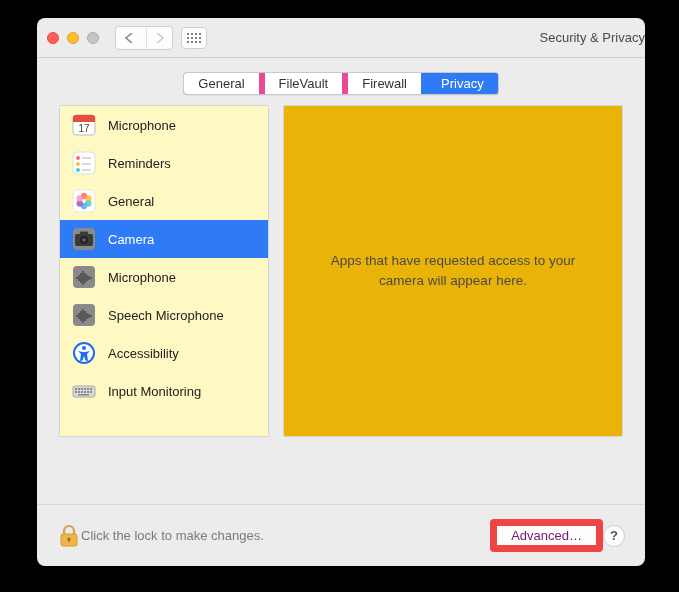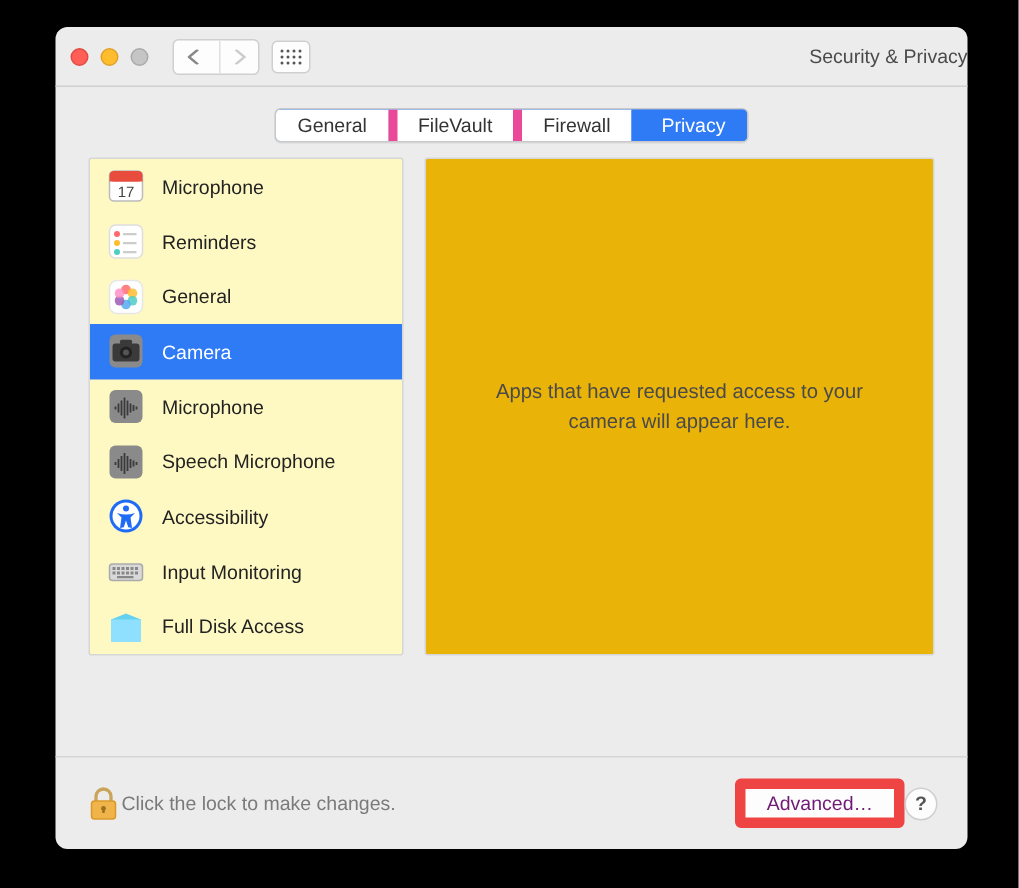--- a/index.html
+++ b/index.html
@@ -372,29 +372,20 @@
                 <rect x="13" y="13" width="2" height="2"></rect>
                 <rect x="16" y="13" width="2" height="2"></rect>
                 <rect x="19" y="13" width="2" height="2"></rect>
                 <rect x="7" y="16" width="11" height="1.5"></rect>
               </g>
             </svg>
         </div>
         <span>Input Monitoring</span>
       </div>
 
-      <div class="list-item">
-        <div class="icon-box">
-          <svg width="26" height="26" viewBox="0 0 26 26">
-              <path d="M3 8 L13 4 L23 8 L23 22 Q23 23 22 23 L4 23 Q3 23 3 22 Z" fill="#65d1f0"></path>
-              <path d="M3 8 L23 8 L23 22 Q23 23 22 23 L4 23 Q3 23 3 22 Z" fill="#8fe0ff"></path>
-            </svg>
-        </div>
-        <span>Full Disk Access</span>
-      </div>
 
     </div>
 
     <div class="detail">
       <div>Apps that have requested access to your camera will appear here.</div>
     </div>
   </div>
 
   <div class="footer">
     <div class="lock-icon">

